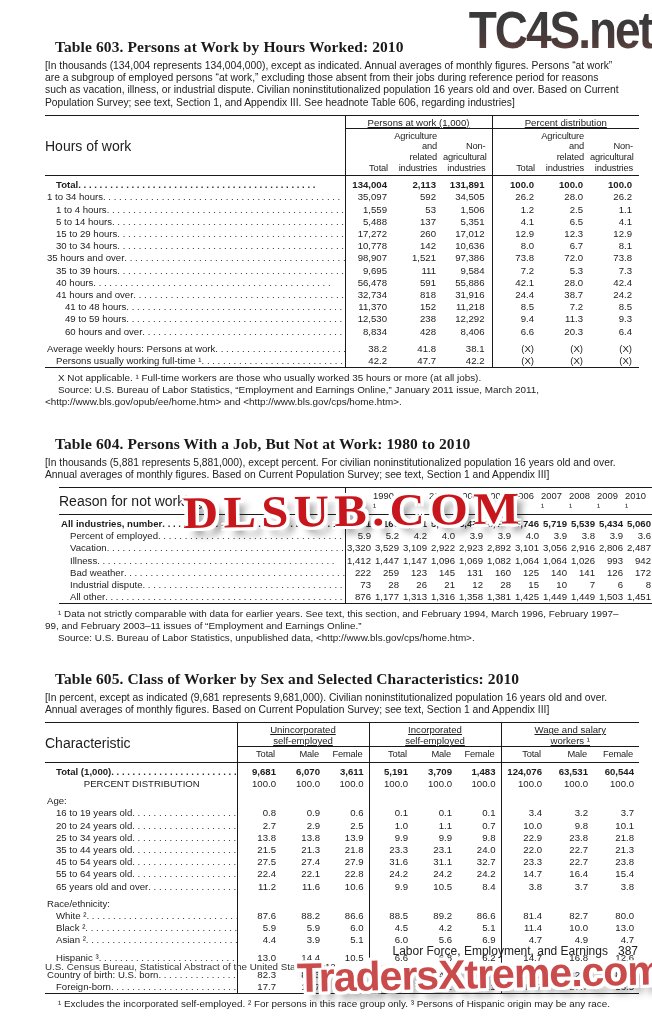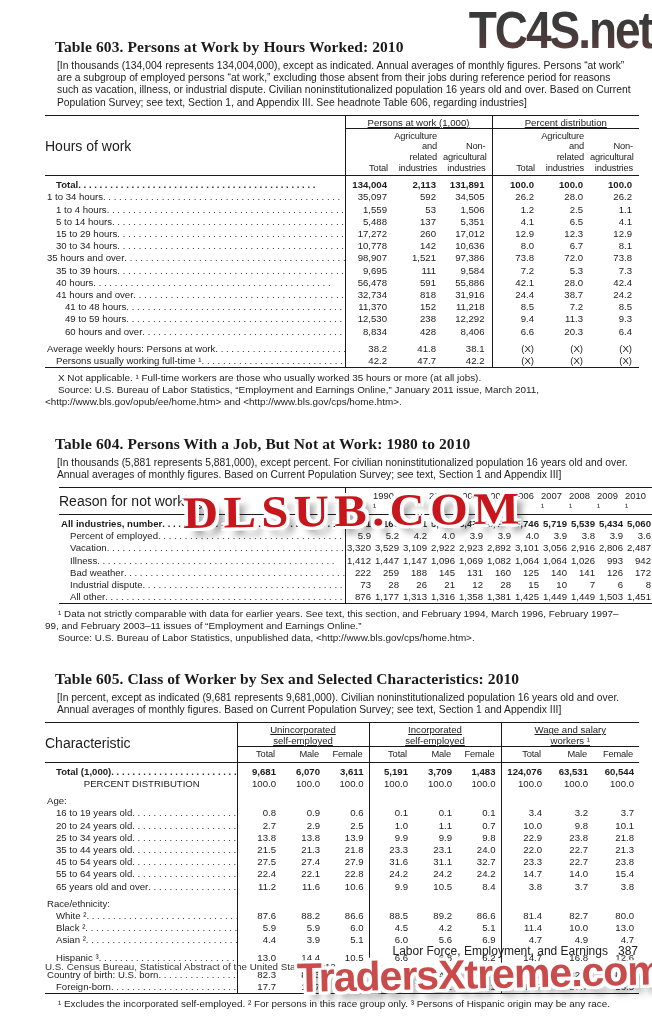--- a/index.html
+++ b/index.html
@@ -10,21 +10,21 @@
     font-family:"Liberation Sans", sans-serif;
     padding:38px 13px 0 45px;
   }
   
   .tbl-title {
     font-family:"Liberation Serif", serif; font-weight:bold;
     font-size:15.5px; letter-spacing:.1px; margin:0 0 4px 10px;
   }
   .intro {
     font-size:10.3px; line-height:12.2px; color:#222;
-    margin:0 0 6px 12px; max-width:575px;
+    margin:0 0 6px 0; max-width:575px;
   }
   
   table.dtable {
     border-collapse:collapse; table-layout:fixed; width:594px;
     font-size:9.6px; color:#1c1c1c;
     border-top:1.4px solid #1a1a1a; border-bottom:1.6px solid #1a1a1a;
   }
   .dtable th { font-weight:normal; }
   th.stub { border-right:1px solid #1a1a1a; border-bottom:1.8px solid #1a1a1a;
             text-align:left; vertical-align:middle; font-size:14px; }
@@ -421,21 +421,21 @@
             <td class="num">993</td>
             <td class="num">942</td>
           </tr>
           <tr>
             <td class="lbl i1">
               <span class="lt">Bad weather</span>
               <span class="dots"></span>
             </td>
             <td class="num vl">222</td>
             <td class="num">259</td>
-            <td class="num">188</td>
+            <td class="num">123</td>
             <td class="num">145</td>
             <td class="num">131</td>
             <td class="num">160</td>
             <td class="num">125</td>
             <td class="num">140</td>
             <td class="num">141</td>
             <td class="num">126</td>
             <td class="num">172</td>
           </tr>
           <tr>
@@ -642,21 +642,21 @@
               <span class="lt">55 to 64 years old</span>
               <span class="dots"></span>
             </td>
             <td class="num vl">22.4</td>
             <td class="num">22.1</td>
             <td class="num">22.8</td>
             <td class="num vl">24.2</td>
             <td class="num">24.2</td>
             <td class="num">24.2</td>
             <td class="num vl">14.7</td>
-            <td class="num">14.0</td>
+            <td class="num">16.4</td>
             <td class="num">15.4</td>
           </tr>
           <tr>
             <td class="lbl i1">
               <span class="lt">65 years old and over</span>
               <span class="dots"></span>
             </td>
             <td class="num vl">11.2</td>
             <td class="num">11.6</td>
             <td class="num">10.6</td>

